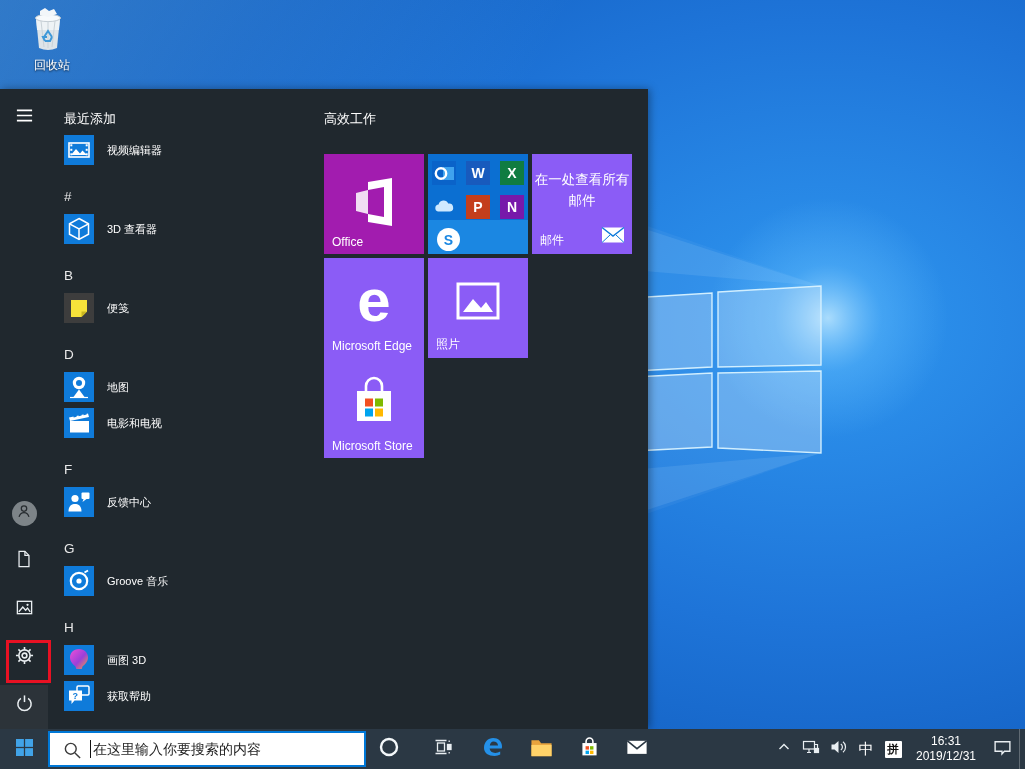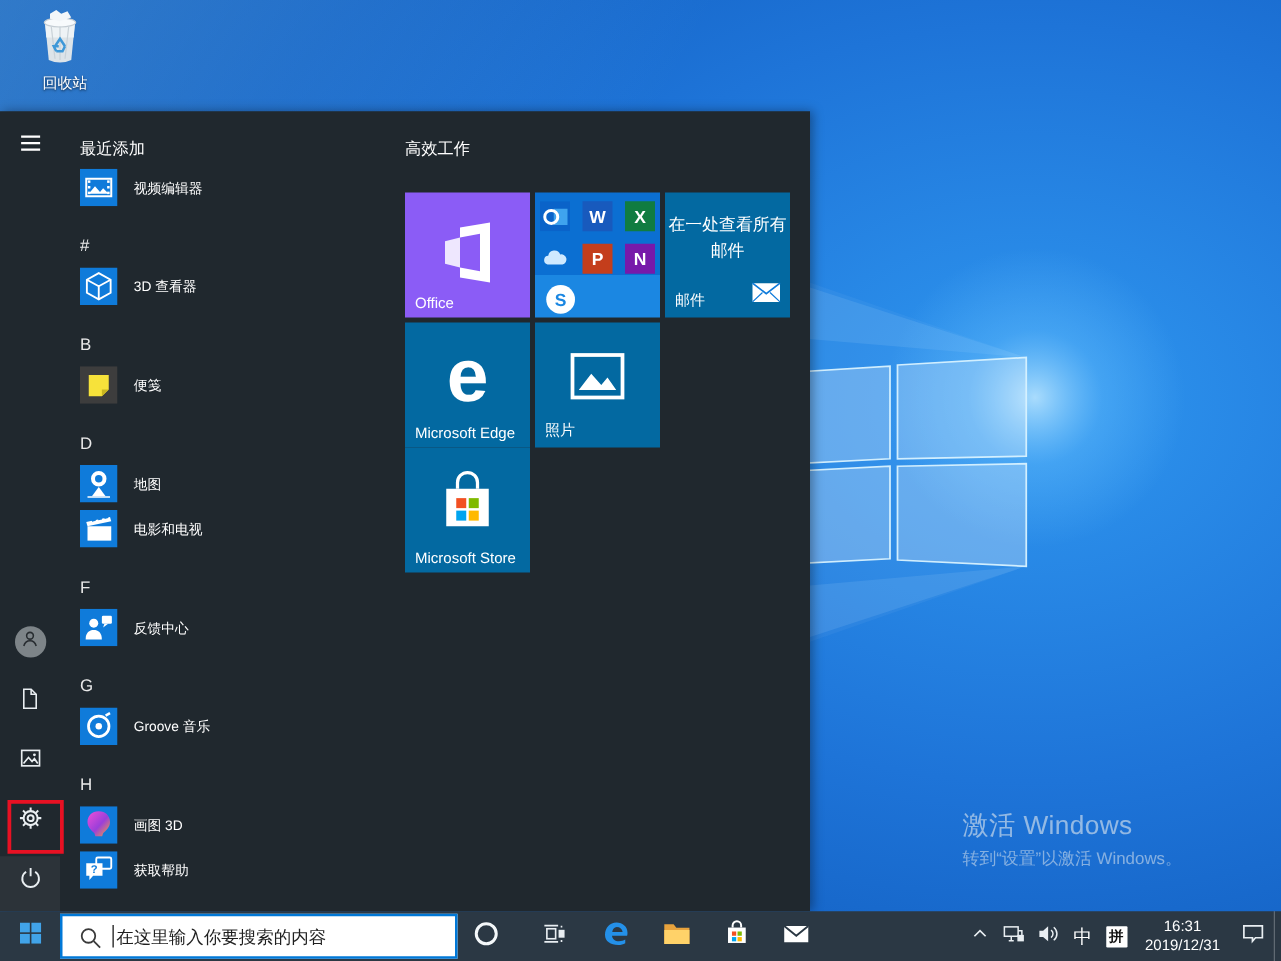--- a/index.html
+++ b/index.html
@@ -32,24 +32,24 @@
   .list-header{height:27px;display:flex;align-items:center;font-size:13px;color:#fff;}
   .letter-row{height:36px;display:flex;align-items:flex-end;padding-bottom:7px;font-size:13.5px;color:#e9e9e9;cursor:pointer;}
   .app-row{height:36px;display:flex;align-items:center;gap:13px;cursor:pointer;}
   .app-ic{width:30px;height:30px;flex:0 0 30px;}
   .app-label{font-size:11px;color:#fff;white-space:nowrap;}
   
   .tiles{position:absolute;left:324px;top:0;width:324px;padding-top:16px;box-sizing:border-box;}
   .tiles-header{height:27px;display:flex;align-items:center;font-size:13px;color:#fff;margin-bottom:22px;}
   .tiles-header.second{margin-top:10px;margin-bottom:6px;height:24px;}
   .tile-grid{display:flex;flex-wrap:wrap;gap:4px;width:312px;}
-  .tile{position:relative;width:100px;height:100px;background:#0369a1;cursor:pointer;box-sizing:border-box;}
+  .tile{position:relative;width:100px;height:100px;background:#8b5cf6;cursor:pointer;box-sizing:border-box;}
   .tile-label{position:absolute;left:8px;bottom:5px;font-size:12px;color:#fff;white-space:nowrap;}
   .tile-center{position:absolute;inset:0;display:flex;align-items:center;justify-content:center;}
-  .tile.office{background:#8b5cf6;}
+  .tile.office{background:#a21caf;}
   .tile.office-apps{background:linear-gradient(180deg,#0b6fd2 0%,#0b6fd2 66%,#1b87e2 66%,#1b87e2 100%);}
   .mini-grid{position:absolute;left:4px;top:7px;display:grid;grid-template-columns:repeat(3,24px);grid-auto-rows:24px;gap:10px 10px;}
   .mini{width:24px;height:24px;display:flex;align-items:center;justify-content:center;font-weight:bold;font-size:14px;color:#fff;}
   .skype-circle{position:absolute;left:9px;top:74px;width:23px;height:23px;border-radius:50%;background:#fff;
     display:flex;align-items:center;justify-content:center;font-weight:bold;font-size:14px;color:#1b87e2;}
   .mail-text{position:absolute;left:0;top:16px;width:100%;text-align:center;font-size:13.5px;line-height:1.55;color:#fff;white-space:pre-line;}
   .mail-env{position:absolute;right:7px;bottom:6px;}
   .edge-e{font-size:60px;color:#fff;font-weight:bold;line-height:1;margin-top:-14px;}
   
   .taskbar{position:absolute;left:0;top:729px;width:1025px;height:40px;background:#2b3844;display:flex;align-items:center;z-index:20;}
@@ -104,24 +104,20 @@
  <path d="M15 15 l3 26 M29 15 l-3 26 M22 15 v27" stroke="#c9d2d8" stroke-width="1"></path>
  <g stroke="#3e98d8" stroke-width="2" fill="none">
   <path d="M18 31 l4 -6 4 6"></path>
             <path d="M26 31 l-2 4 h-5"></path>
             <path d="M19 35 l-2 -4 h4"></path>
  </g>
         </svg></span>
     <div class="rb-label">回收站</div>
   </div>
 
-  <div class="watermark">
-    <div class="wm-title">激活 Windows</div>
-    <div class="wm-sub">转到“设置”以激活 Windows。</div>
-  </div>
 </div>
 
 <div class="start-menu">
   <div class="rail">
     <div class="rail-bottom-shade"></div>
     <div id="rail-buttons">
         <div class="rail-btn" style="top: 8px;">
           <span><svg width="19" height="19" viewBox="0 0 20 20">
               <path d="M2 4.5h16M2 10h16M2 15.5h16" stroke="#fff" stroke-width="1.8"></path>
             </svg></span>

